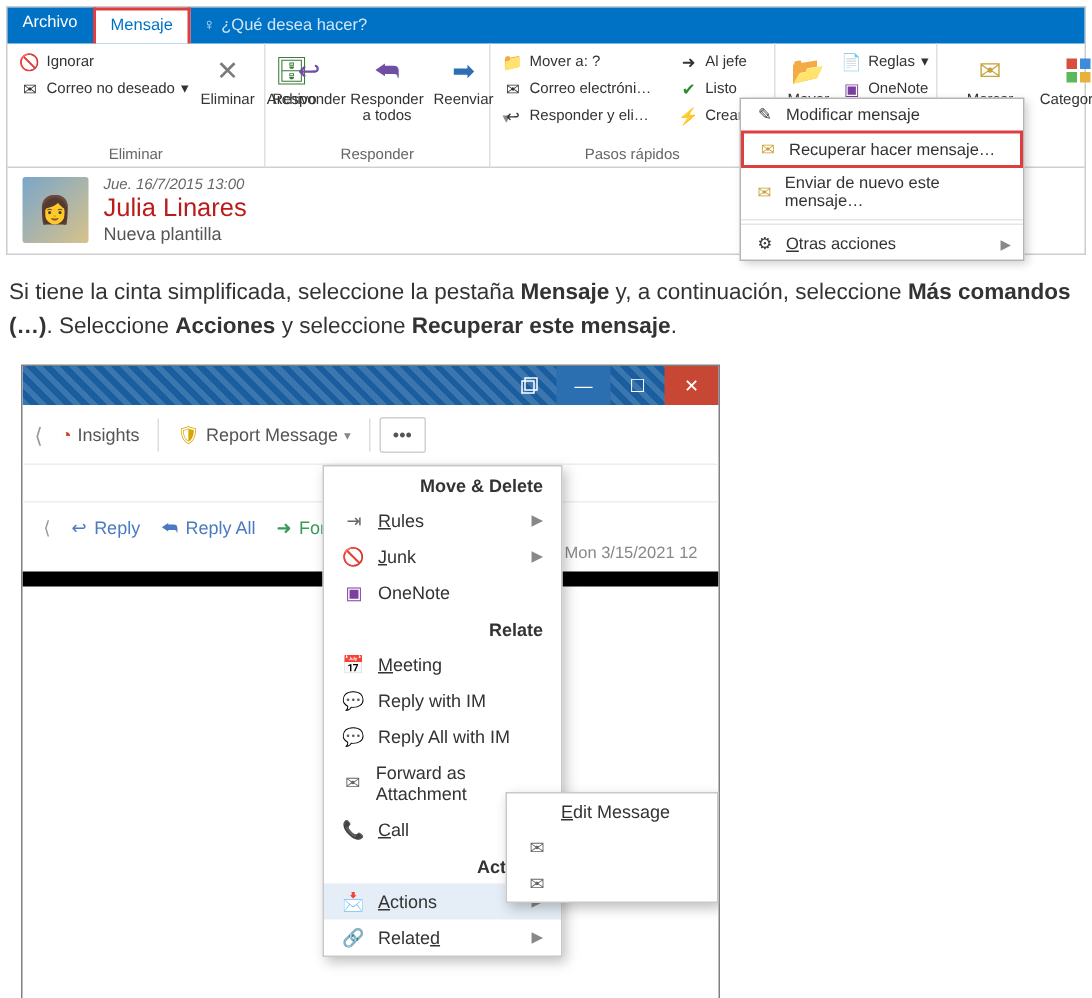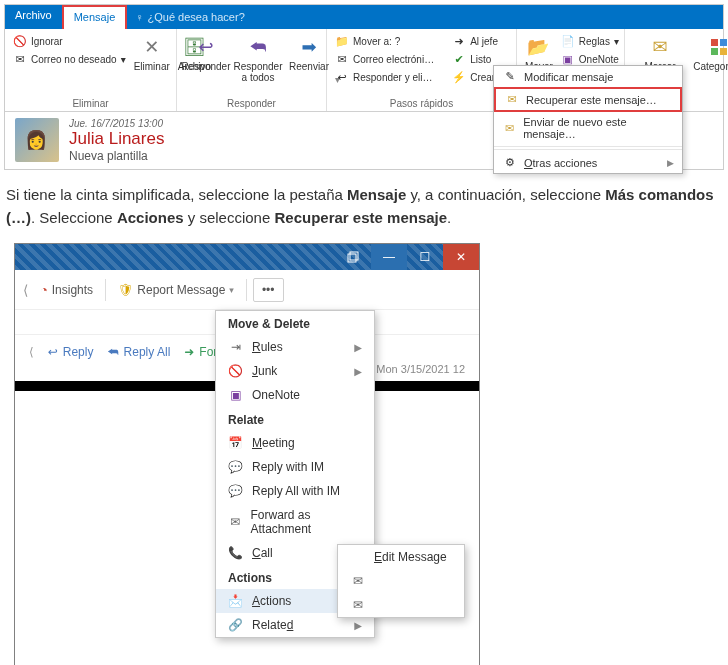--- a/index.html
+++ b/index.html
@@ -66,28 +66,28 @@
 .ss2-cmdbar .left-cut { color: #999; font-size: 14px; }
 
 .ss2-replybar { display: flex; align-items: center; gap: 14px; padding: 10px 14px 4px; border-top: 1px solid #eee; }
 .ss2-replybar .rb { display: flex; align-items: center; gap: 5px; font-size: 12px; color: #4a7abf; }
 .ss2-replybar .rb.fwd { color: #3a9b5c; }
 .ss2-date { text-align: right; font-size: 11px; color: #888; padding: 0 14px 6px; }
 .ss2-blackbar { height: 10px; background: #000; margin: 0 0 0 0; }
 
 
 .menu { position: absolute; background: #fff; border: 1px solid #c8c8c8; box-shadow: 2px 3px 8px rgba(0,0,0,.25); font-size: 12px; }
-.menu .mh { font-weight: 600; padding: 6px 12px 4px; color: #333; }
+.menu .mh { font-weight: 600; padding: 6px 12px 4px; color: #333; text-align: right; }
 .menu .mi { display: flex; align-items: center; gap: 8px; padding: 5px 12px; color: #333; }
 .menu .mi .icn { width: 16px; display: inline-flex; justify-content: center; color: #666; }
 .menu .mi .arrow { margin-left: auto; color: #888; font-size: 10px; }
 .menu .mi.sel { background: #e5eef7; }
 
 .menu1 { top: 66px; left: 200px; width: 160px; }
-.menu2 { top: 300px; left: 322px; width: 128px; }
+.menu2 { top: 284px; left: 322px; width: 142px; }
 
 .u { text-decoration: underline; }
 
 svg { display: block; }
 </style>
 </head>
 <body>
 
 <div class="ss1 ss1-dropdown-wrap">
 
@@ -229,21 +229,21 @@
     </div>
   </div>
 
   <div class="ss1-dropdown">
     <div class="dd-item">
         <span class="icn">✎</span>
         <span>Modificar mensaje</span>
       </div>
     <div class="dd-item hl">
         <span class="icn" style="color:#caa23a">✉</span>
-        <span>Recuperar este mensaje…</span>
+        <span>Recuperar hacer mensaje…</span>
       </div>
     <div class="dd-item">
         <span class="icn" style="color:#caa23a">✉</span>
         <span>Enviar de nuevo este mensaje…</span>
       </div>
     <div class="dd-sep"></div>
     <div class="dd-sep"></div>
     <div class="dd-item">
         <span class="icn">⚙</span>
         <span><span class="u">O</span>tras acciones</span>

